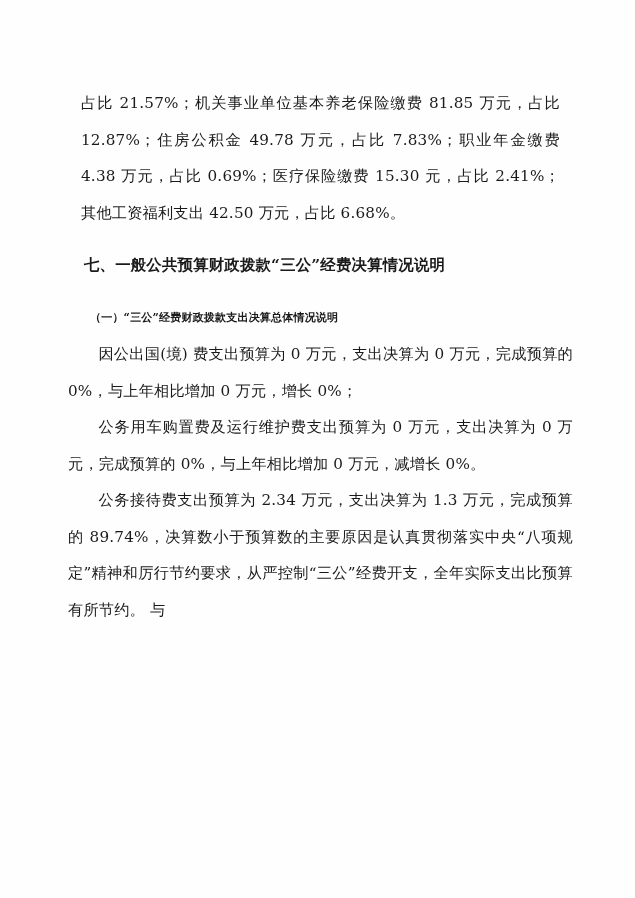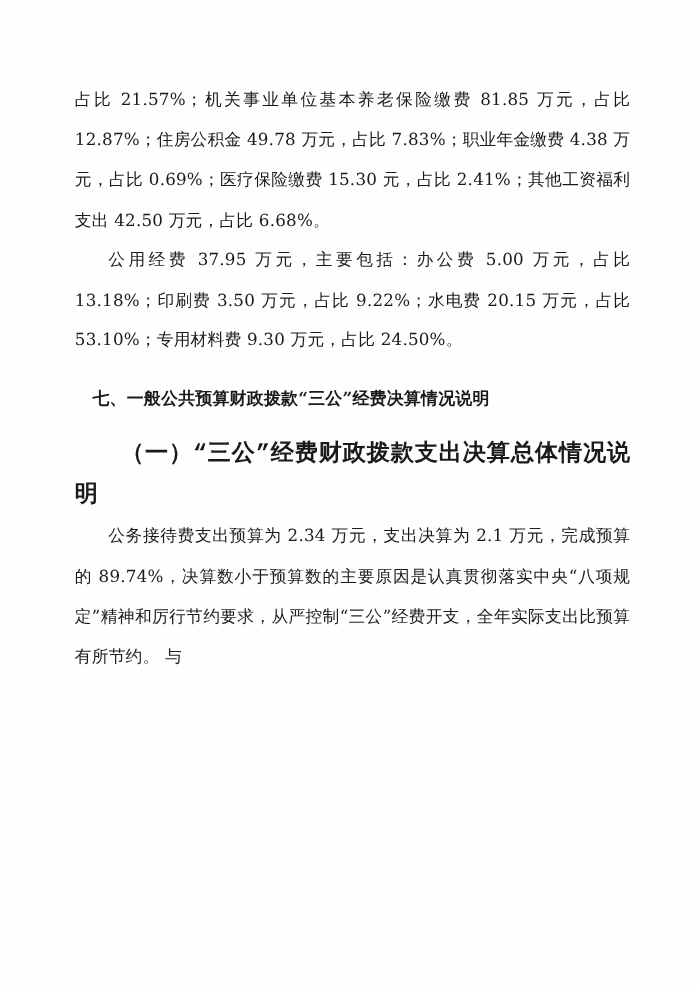--- a/index.html
+++ b/index.html
@@ -27,55 +27,55 @@
     line-height: 36.5px;
     text-align: justify;
     text-justify: inter-ideograph;
     letter-spacing: 0.2px;
   }
   p.para {
     margin: 0;
     text-indent: 2em;
   }
   p.cont {
-    margin: 0;
+    margin: 13px;
     text-indent: 0;
   }
   h2.heading {
     margin: 16px;
     font-size: 15.4px;
     font-weight: bold;
     text-indent: 0;
     line-height: 36.5px;
     letter-spacing: 0.2px;
   }
   h3.subheading {
     margin: 0;
-    font-size: 21px;
+    font-size: 11px;
     font-weight: bold;
     text-indent: 2em;
     line-height: 36.5px;
     letter-spacing: 0.2px;
-    font-family: Liberation Mono, monospace;
   }
 </style>
 </head>
 <body>
 
 <div class="page">
   <div class="doc-body">
 
     <p class="cont">占比 21.57%；机关事业单位基本养老保险缴费 81.85 万元，占比 12.87%；住房公积金 49.78 万元，占比 7.83%；职业年金缴费 4.38 万元，占比 0.69%；医疗保险缴费 15.30 元，占比 2.41%；其他工资福利支出 42.50 万元，占比 6.68%。</p>
 
-    <p class="para">公用经费 37.95 万元，主要包括：办公费 5.00 万元，占比 13.18%；印刷费 3.50 万元，占比 9.22%；水电费 20.15 万元，占比 53.10%；专用材料费 9.30 万元，占比 24.50%。</p>
 
     <h2 class="heading">七、一般公共预算财政拨款“三公”经费决算情况说明</h2>
 
     <h3 class="subheading">（一）“三公”经费财政拨款支出决算总体情况说明</h3>
 
 
+    <p class="para">因公出国(境) 费支出预算为 0 万元，支出决算为 0 万元，完成预算的 0%，与上年相比增加 0 万元，增长 0%；</p>
 
 
+    <p class="para">公务用车购置费及运行维护费支出预算为 0 万元，支出决算为 0 万元，完成预算的 0%，与上年相比增加 0 万元，减增长 0%。</p>
 
-    <p class="para">公务接待费支出预算为 2.34 万元，支出决算为 2.1 万元，完成预算的 89.74%，决算数小于预算数的主要原因是认真贯彻落实中央“八项规定”精神和厉行节约要求，从严控制“三公”经费开支，全年实际支出比预算有所节约。 与</p>
+    <p class="para">公务接待费支出预算为 2.34 万元，支出决算为 1.3 万元，完成预算的 89.74%，决算数小于预算数的主要原因是认真贯彻落实中央“八项规定”精神和厉行节约要求，从严控制“三公”经费开支，全年实际支出比预算有所节约。 与</p>
 
   </div>
 </div>
 
 </body></html>

